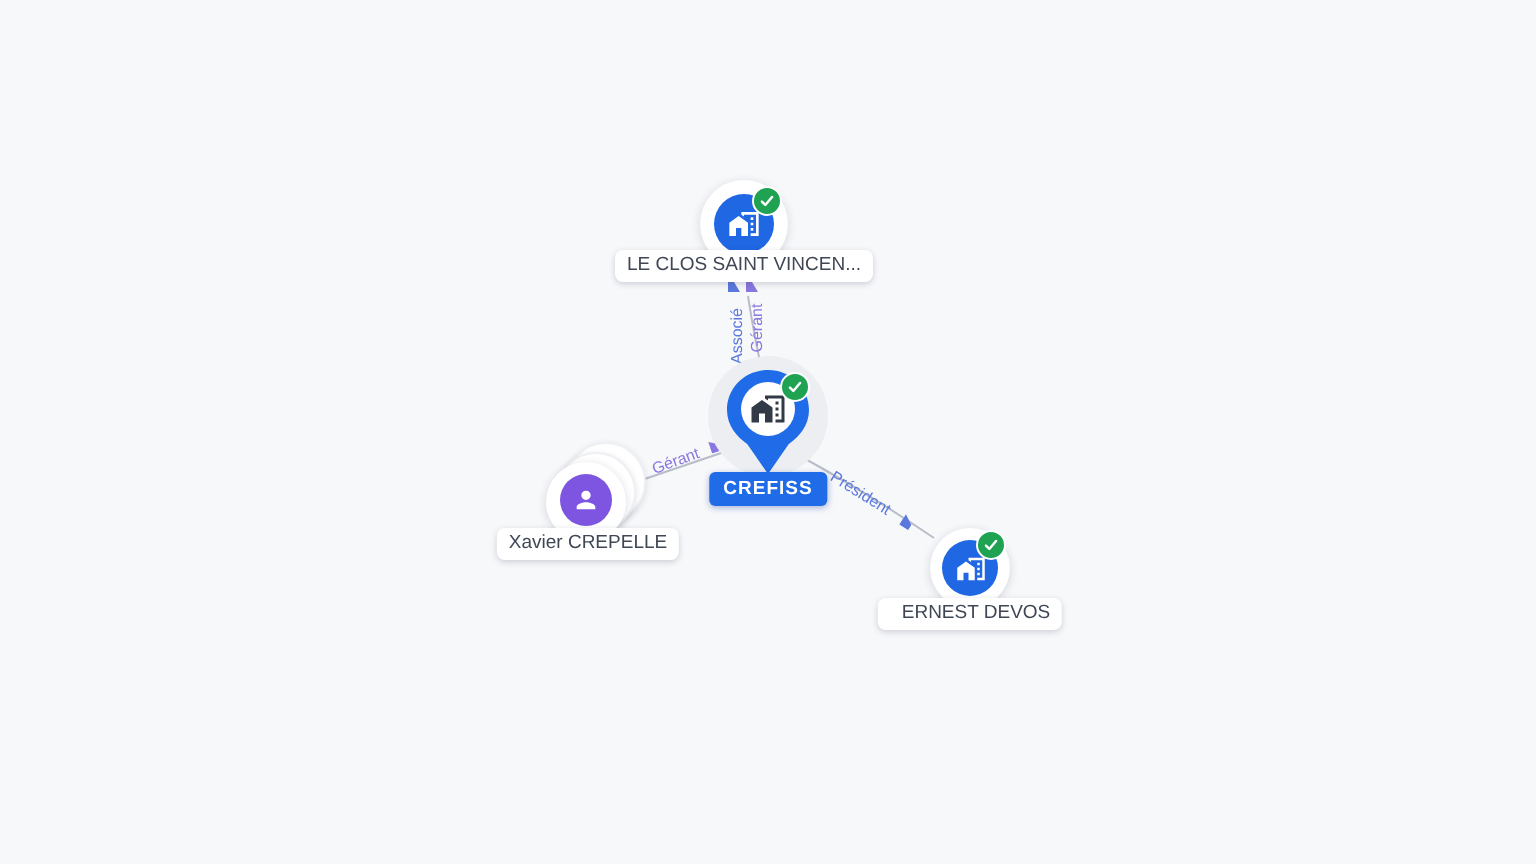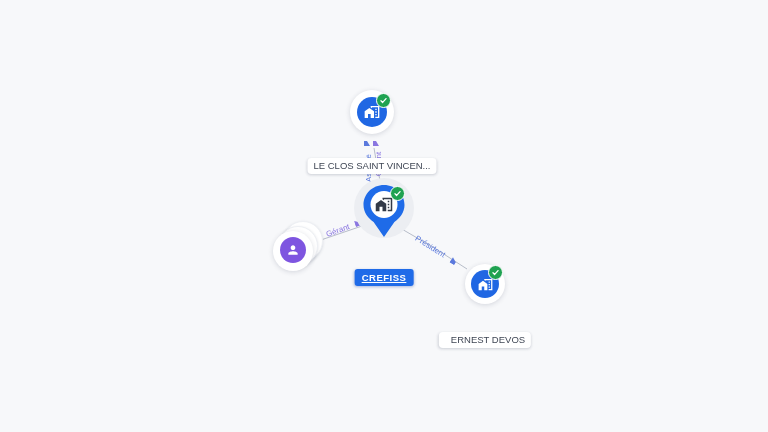--- a/index.html
+++ b/index.html
@@ -9,23 +9,23 @@
   .circle{border-radius:50%;}
   .node-outer{background:#ffffff;box-shadow:0 1px 5px rgba(30,40,70,.16);}
   .stacked{background:#ffffff;box-shadow:0 1px 3px rgba(30,40,70,.14);border:1px solid #eef0f4;box-sizing:border-box;}
   .inner-blue{background:#2067e3;display:flex;align-items:center;justify-content:center;}
   .inner-purple{background:#7e55e0;display:flex;align-items:center;justify-content:center;}
   .halo{background:#eceef2;}
   .badge{width:15px;height:15px;border-radius:50%;background:#1fa251;border:1.5px solid #ffffff;
          box-sizing:border-box;display:flex;align-items:center;justify-content:center;}
   .pill{position:absolute;transform:translateX(-50%);background:#ffffff;border-radius:4px;
         padding:3px 6px;font-size:9.5px;line-height:1;color:#3f4654;white-space:nowrap;
-        box-shadow:0 1px 3px rgba(30,40,70,.20);margin-top:33px;}
+        box-shadow:0 1px 3px rgba(30,40,70,.20);}
   .pill-selected{background:#1f6be8;color:#ffffff;font-weight:700;letter-spacing:.5px;border-radius:3px;
-        box-shadow:0 1px 3px rgba(20,60,160,.35);padding:3.5px 7px;text-decoration:underline;}
+        box-shadow:0 1px 3px rgba(20,60,160,.35);padding:3.5px 7px;}
   .edge-label{position:absolute;font-size:8px;line-height:1;white-space:nowrap;}
   .lbl-blue{color:#5b79dd;}
   .lbl-purple{color:#8a76e0;}
   .rot-v{transform:translate(-50%,-50%) rotate(-90deg);}
   .rot-left-edge{transform:translate(-50%,-50%) rotate(-20deg);}
   .rot-right-edge{transform:translate(-50%,-50%) rotate(32deg);}
   .arr-up{width:0;height:0;border-left:3.5px solid transparent;border-right:3.5px solid transparent;
           border-bottom:5.5px solid;}
   .arr-right{width:0;height:0;border-top:3.5px solid transparent;border-bottom:3.5px solid transparent;
           border-left:5.5px solid;}
@@ -101,20 +101,21 @@
 
   <div class="abs circle stacked" style="left:283px;top:221px;width:40px;height:40px;"></div>
   <div class="abs circle stacked" style="left:278px;top:226px;width:40px;height:40px;"></div>
   <div class="abs circle node-outer" style="left:273px;top:231px;width:40px;height:40px;">
     <div class="abs circle inner-purple" style="left:7px;top:6px;width:26px;height:26px;">
       <svg width="14" height="14" viewBox="0 0 24 24">
         <path fill="#ffffff" d="M12 12c2.21 0 4-1.79 4-4s-1.79-4-4-4-4 1.79-4 4 1.79 4 4 4zm0 2c-2.67 0-8 1.34-8 4v2h16v-2c0-2.66-5.33-4-8-4z"></path>
       </svg>
     </div>
   </div>
+  <div class="pill" style="left:294px;top:264px;">Xavier CREPELLE</div>
 
   <div class="abs circle node-outer" style="left:465px;top:264px;width:40px;height:40px;">
     <div class="abs circle inner-blue" style="left:6px;top:6px;width:28px;height:28px;">
       <svg width="15" height="15" viewBox="0 0 24 24">
         <g fill="#ffffff">
           <path d="M1 11v10h5v-6h4v6h5V11L8 6z"></path>
           <path d="M10 3v1.97l2 1.33V5h9v14h-4v2h6V3z"></path>
           <path d="M17 7h2v2h-2z"></path>
             <path d="M17 11h2v2h-2z"></path>
             <path d="M17 15h2v2h-2z"></path>

